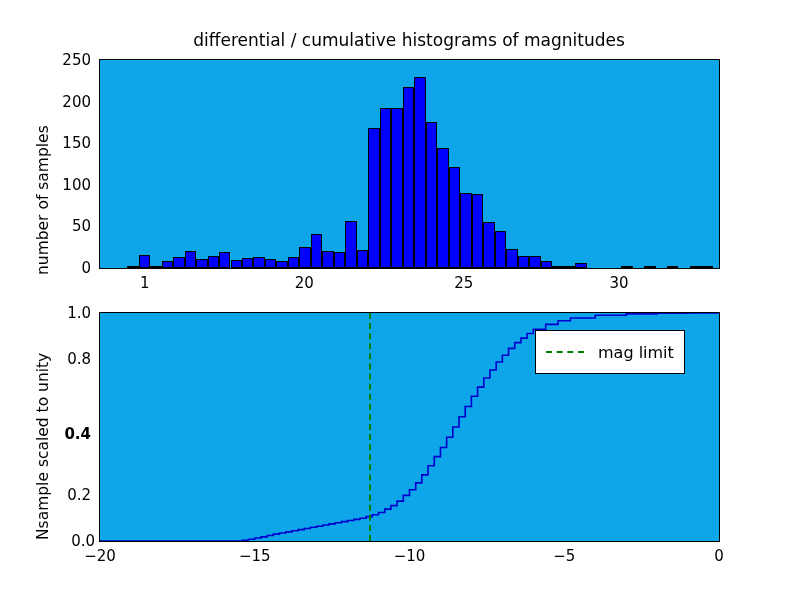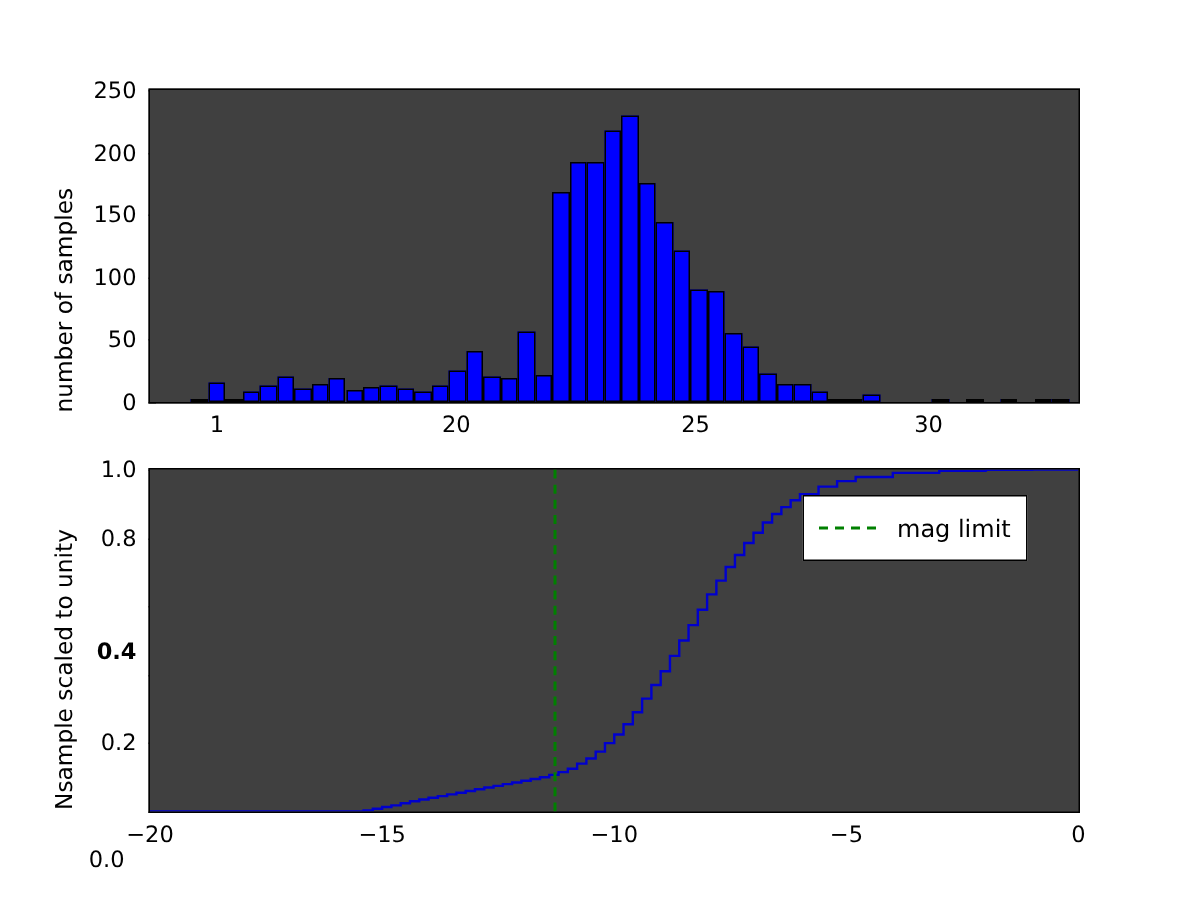--- a/index.html
+++ b/index.html
@@ -14,21 +14,21 @@
     background: #ffffff;
     font-family: "DejaVu Sans", sans-serif;
     overflow: hidden;
   }
 
   
   .axes {
     position: absolute;
     box-sizing: border-box;
     border: 1px solid #000000;
-    background: #404040;
+    background: #0ea5e9;
   }
   .plotsurface {
     position: absolute;
     inset: 0;
     overflow: hidden;
   }
 
   
   .fig-title {
     position: absolute;
@@ -115,20 +115,21 @@
     font-size: 16px;
     color: #000000;
     white-space: nowrap;
   }
 </style>
 </head>
 <body>
 
 <div id="figure">
 
+  <div class="fig-title" style="left:99px; top:30px; width:620px;">differential / cumulative histograms of magnitudes</div>
 
   <div class="ylabel" style="left:34px; top:275px;">number of samples</div>
 
   <div id="top-ticklabels-y">
       <div class="tick-y" style="left: 99px; top: 268px;"></div>
       <div class="ticklabel-y" style="left: 41px; top: 268px; width: 50px;">0</div>
       <div class="tick-y" style="left: 99px; top: 226.4px;"></div>
       <div class="ticklabel-y" style="left: 41px; top: 226.4px; width: 50px;">50</div>
       <div class="tick-y" style="left: 99px; top: 184.8px;"></div>
       <div class="ticklabel-y" style="left: 41px; top: 184.8px; width: 50px;">100</div>
@@ -203,21 +204,21 @@
         <div class="bar" style="left: 601.451px; width: 11.4866px; height: 2.496px; background: rgb(0, 0, 255); border-color: rgb(0, 0, 0);"></div>
       </div>
   </div>
 
   <div class="ylabel" style="left:34px; top:540px;">Nsample scaled to unity</div>
 
 
   <div id="bot-ticklabels-y">
       <div class="tick-y" style="left: 99px; top: 541px;"></div>
       <div class="tick-y" style="left: 714px; top: 541px;"></div>
-      <div class="ticklabel-y" style="left: 33px; top: 541px; width: 50px; margin-top: 32px;">0.0</div>
+      <div class="ticklabel-y" style="left: 45px; top: 541px; width: 50px;">0.0</div>
       <div class="tick-y" style="left: 99px; top: 495.4px;"></div>
       <div class="tick-y" style="left: 714px; top: 495.4px;"></div>
       <div class="ticklabel-y" style="left: 41px; top: 495.4px; width: 50px;">0.2</div>
       <div class="tick-y" style="left: 99px; top: 449.8px;"></div>
       <div class="tick-y" style="left: 714px; top: 449.8px;"></div>
       <div class="ticklabel-y" style="left: 41px; top: 434px; width: 50px; font-weight: bold;">0.4</div>
       <div class="tick-y" style="left: 99px; top: 404.2px;"></div>
       <div class="tick-y" style="left: 714px; top: 404.2px;"></div>
       <div class="ticklabel-y" style="left: 41px; top: 404.2px; width: 50px; margin-left: 39px;">0.6</div>
       <div class="tick-y" style="left: 99px; top: 358.6px;"></div>

